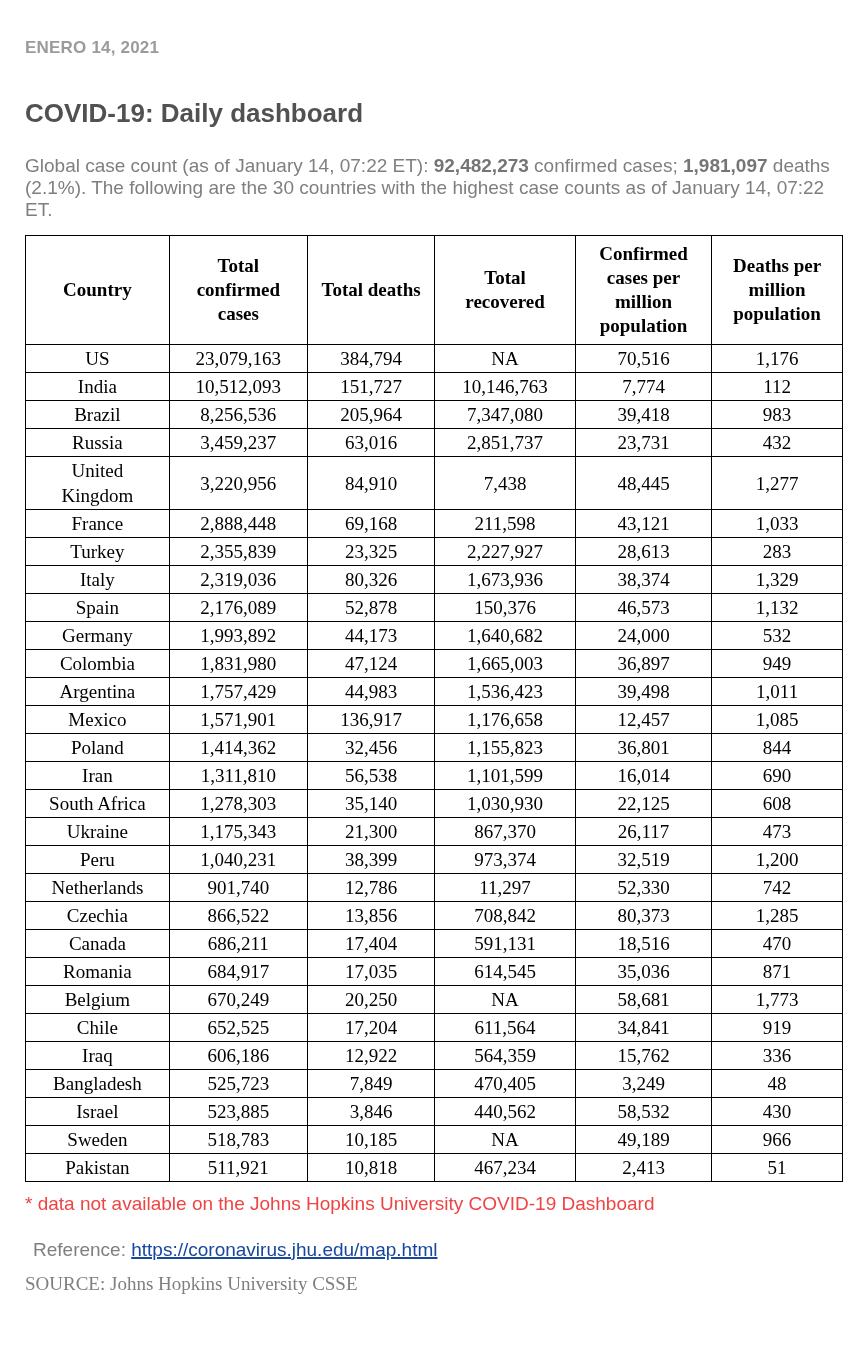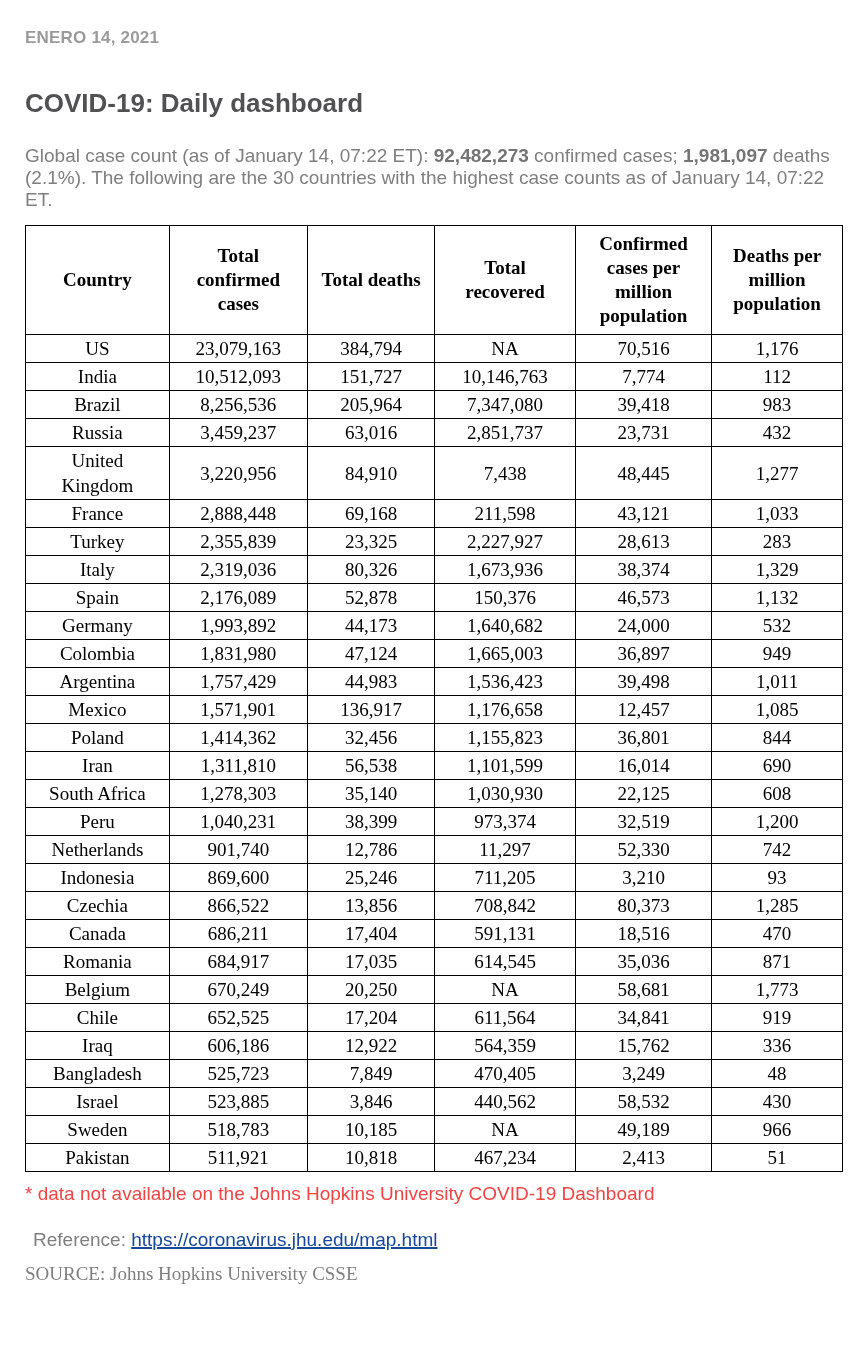--- a/index.html
+++ b/index.html
@@ -4,21 +4,21 @@
 <style>
   * { box-sizing: border-box; }
   html, body { margin: 0; padding: 0; background: #ffffff; }
   body {
     width: 864px;
     min-height: 1364px;
     padding: 14px 25px 20px 25px;
     font-family: "Liberation Sans", sans-serif;
   }
   .post-date {
-    margin: 14px 0 0 0;
+    margin: 24px 0 0 0;
     font-size: 17px;
     font-weight: bold;
     color: #9b9b9b;
     letter-spacing: 0.2px;
   }
   .page-title {
     margin: 40px 0 8px 0;
     font-size: 26px;
     font-weight: bold;
     color: #515153;
@@ -232,44 +232,44 @@
         </tr>
         <tr>
           <td>South Africa</td>
           <td>1,278,303</td>
           <td>35,140</td>
           <td>1,030,930</td>
           <td>22,125</td>
           <td>608</td>
         </tr>
         <tr>
+          <td>Ukraine</td>
+          <td>1,175,343</td>
+          <td>21,300</td>
+          <td>867,370</td>
+          <td>26,117</td>
+          <td>473</td>
+        </tr>
+        <tr>
           <td>Peru</td>
           <td>1,040,231</td>
           <td>38,399</td>
           <td>973,374</td>
           <td>32,519</td>
           <td>1,200</td>
         </tr>
         <tr>
           <td>Netherlands</td>
           <td>901,740</td>
           <td>12,786</td>
           <td>11,297</td>
           <td>52,330</td>
           <td>742</td>
         </tr>
         <tr>
-          <td>Indonesia</td>
-          <td>869,600</td>
-          <td>25,246</td>
-          <td>711,205</td>
-          <td>3,210</td>
-          <td>93</td>
-        </tr>
-        <tr>
           <td>Czechia</td>
           <td>866,522</td>
           <td>13,856</td>
           <td>708,842</td>
           <td>80,373</td>
           <td>1,285</td>
         </tr>
         <tr>
           <td>Canada</td>
           <td>686,211</td>

